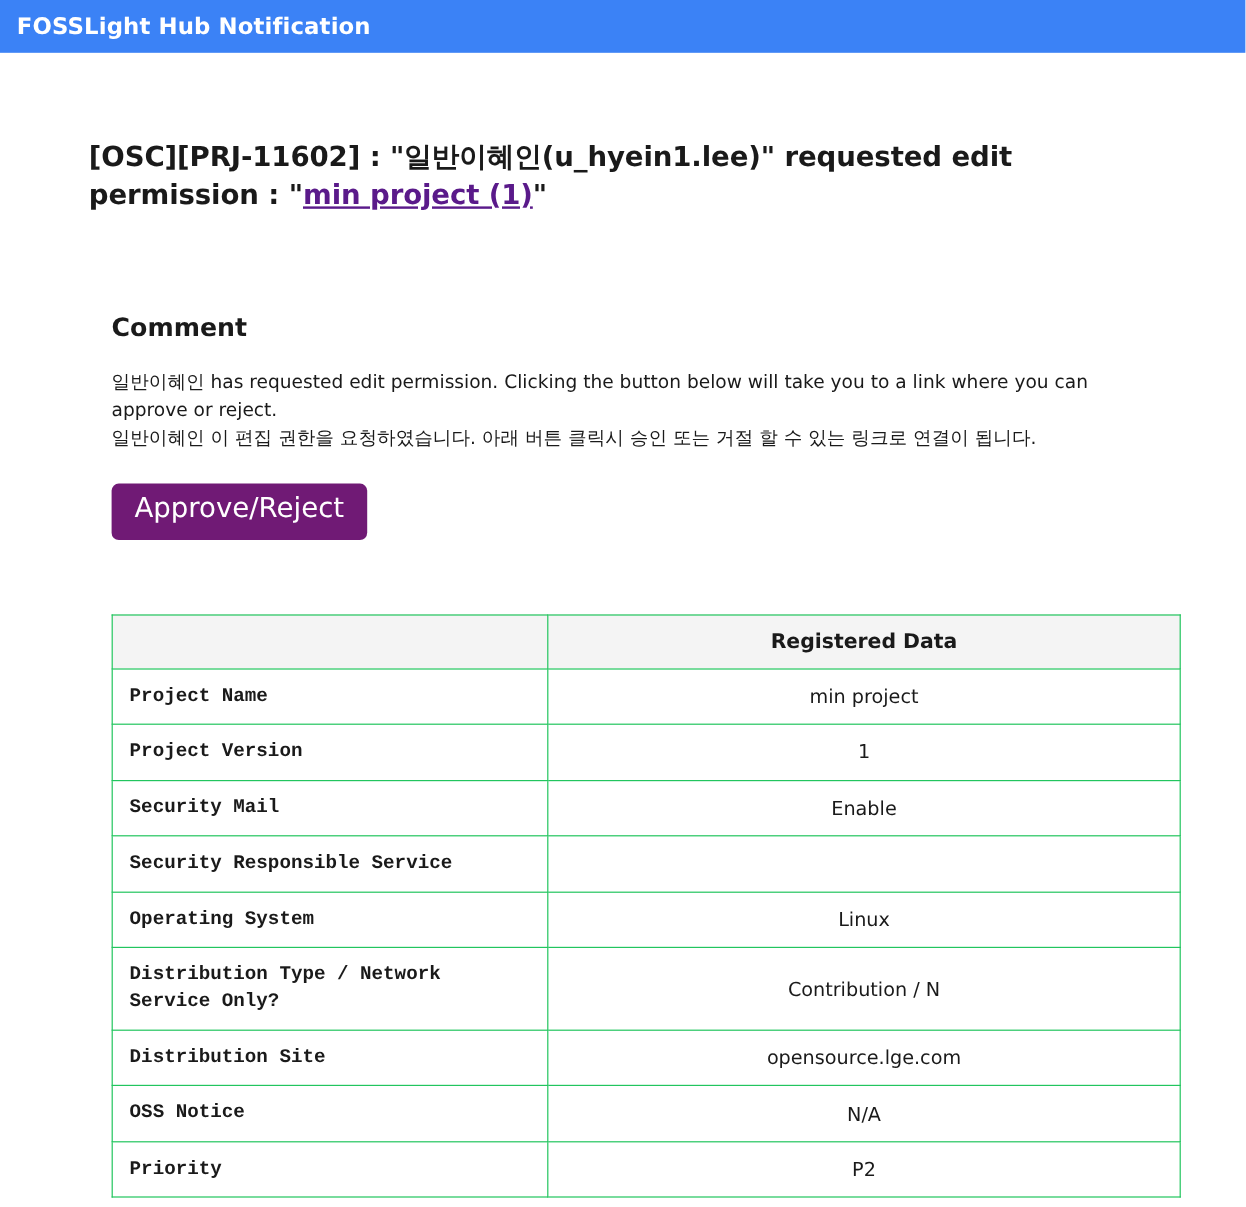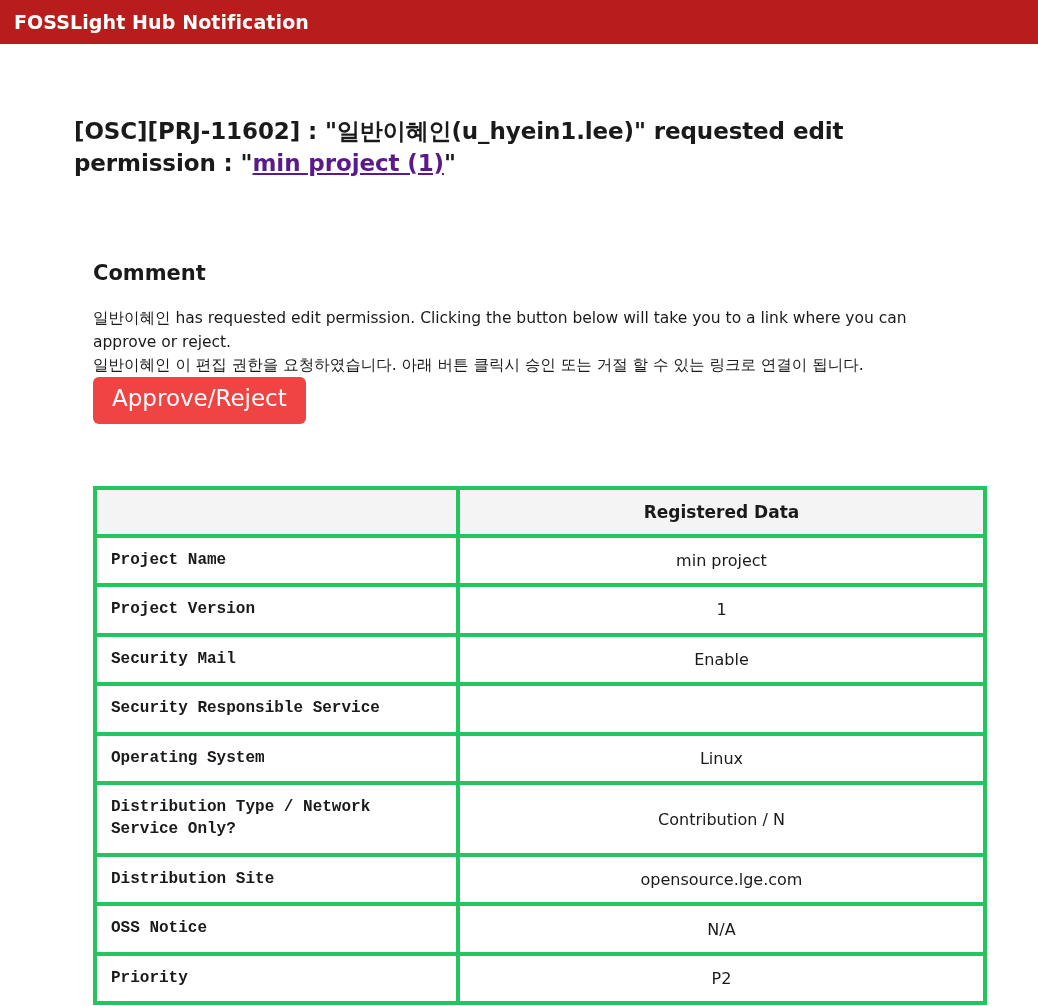--- a/index.html
+++ b/index.html
@@ -9,21 +9,21 @@
   }
   body {
     width: 1038px;
     min-height: 1006px;
     font-family: "DejaVu Sans", "Liberation Sans", sans-serif;
     color: #1a1a1a;
     position: relative;
     overflow: hidden;
   }
   .header-bar {
-    background: #b91c1c;
+    background: #3b82f6;
     height: 44px;
     display: flex;
     align-items: center;
     padding: 0 14px;
     box-sizing: border-box;
   }
   .header-title {
     color: #ffffff;
     font-size: 19px;
     font-weight: bold;
@@ -58,39 +58,40 @@
     font-size: 15.5px;
     line-height: 1.5;
     margin-top: 22px;
     max-width: 860px;
   }
   .comment-body .line-block {
     margin: 0;
   }
   .approve-btn {
     display: inline-block;
-    background: #ef4444;
+    margin-top: 26px;
+    background: #701a75;
     color: #ffffff;
     font-size: 23px;
     padding: 9px 19px 12px 19px;
     border: none;
     border-radius: 6px;
     text-decoration: none;
     font-family: inherit;
     line-height: 1.1;
     cursor: pointer;
   }
   table.data-table {
     margin-top: 62px;
     border-collapse: collapse;
     width: 890px;
     table-layout: fixed;
   }
   table.data-table td, table.data-table th {
-    border: 4px solid #22c55e;
+    border: 1px solid #22c55e;
     padding: 12px 14px;
     font-size: 16px;
     vertical-align: middle;
     box-sizing: border-box;
   }
   table.data-table col.label-col { width: 363px; }
   table.data-table col.value-col { width: 527px; }
   table.data-table th.header-empty {
     background: #f4f4f4;
   }

